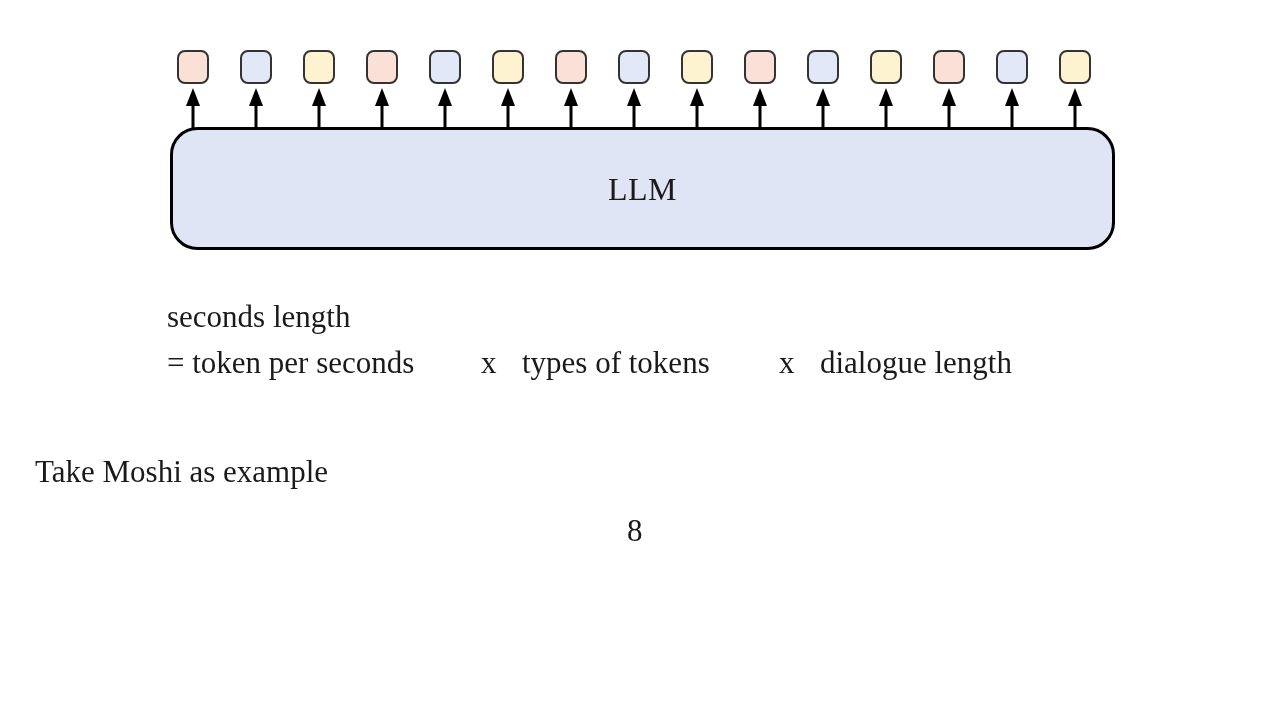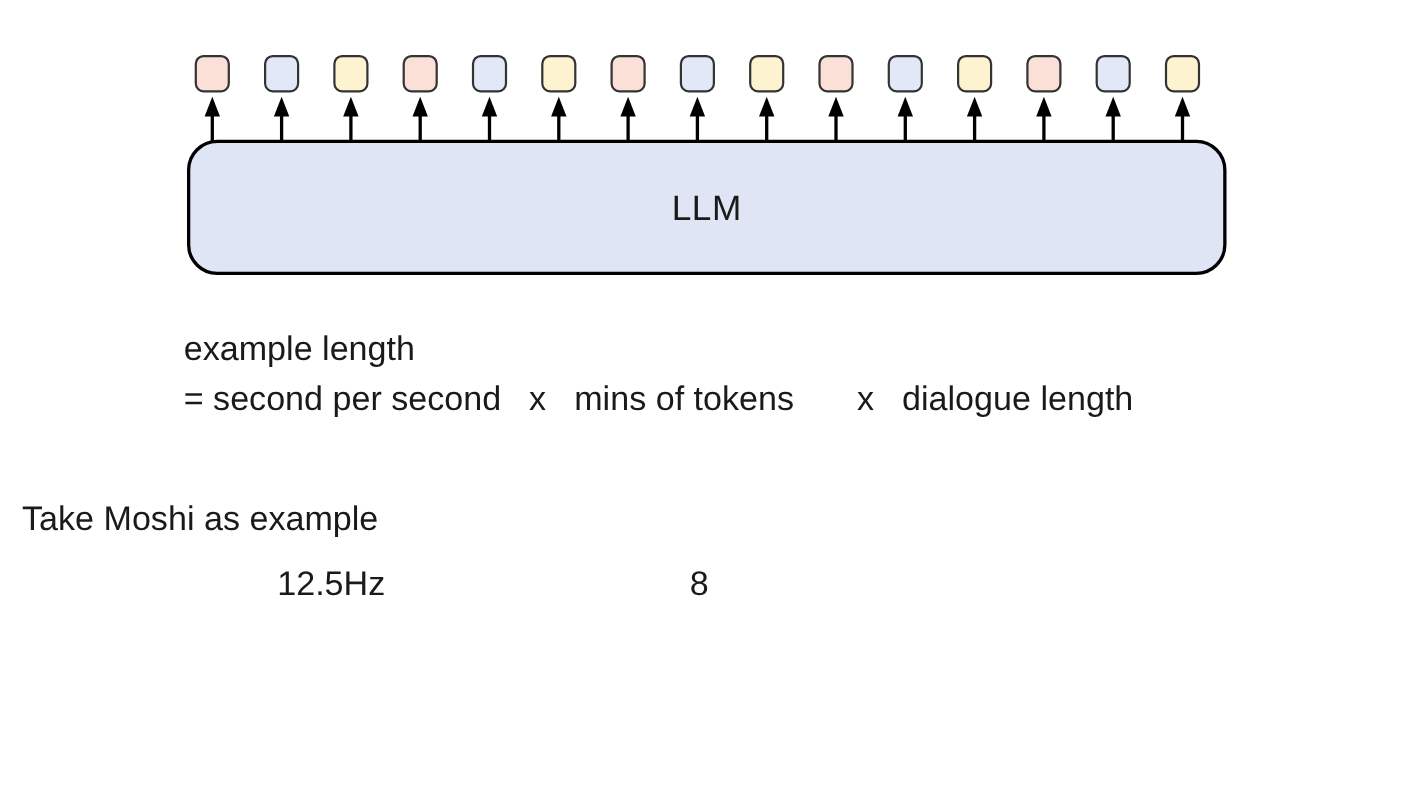--- a/index.html
+++ b/index.html
@@ -6,21 +6,21 @@
     margin: 0;
     padding: 0;
     background: #ffffff;
   }
   .slide {
     position: relative;
     width: 1280px;
     height: 592px;
     background: #ffffff;
     overflow: hidden;
-    font-family: Liberation Sans, sans-serif;
+    font-family: Liberation Serif, serif;
     color: #1a1a1a;
   }
   .diagram-svg {
     position: absolute;
     left: 0;
     top: 0;
     width: 1280px;
     height: 280px;
   }
   .llm-label {
@@ -41,21 +41,21 @@
     line-height: 40px;
     font-size: 31px;
     white-space: nowrap;
   }
   .formula-line1 { left: 167px; top: 297px; }
   .seg-eq-lhs    { left: 167px; top: 343px; }
   .seg-times1    { left: 481px; top: 343px; }
   .seg-mid       { left: 522px; top: 343px; }
   .seg-times2    { left: 779px; top: 343px; }
   .seg-rhs       { left: 820px; top: 343px; text-align: right; }
-  .example-heading { left: 20px;  top: 452px; }
+  .example-heading { left: 35px;  top: 452px; }
   .val-tps       { left: 252px; top: 511px; }
   .val-types     { left: 627px; top: 511px; }
   .val-length    { left: 825px; top: 511px; }
   .result-line   { left: 175px; top: 607px; }
   .result-line .result-value {
     font-weight: bold;
     margin-left: 26px;
   }
 </style>
 </head>
@@ -107,30 +107,29 @@
       <line x1="1012" y1="129" x2="1012" y2="103" stroke="#000000" stroke-width="3"></line>
       <polygon points="1005,106 1019,106 1012,88" fill="#000000"></polygon>
       <rect x="997" y="51" width="30" height="32" rx="7" fill="#e2e8f7" stroke="#333333" stroke-width="2"></rect>
       <line x1="1075" y1="129" x2="1075" y2="103" stroke="#000000" stroke-width="3"></line>
       <polygon points="1068,106 1082,106 1075,88" fill="#000000"></polygon>
       <rect x="1060" y="51" width="30" height="32" rx="7" fill="#fdf3d0" stroke="#333333" stroke-width="2"></rect>
     </svg>
 
   <div class="llm-label">LLM</div>
 
-  <div class="txt formula-line1">example length</div>
+  <div class="txt formula-line1">seconds length</div>
 
-  <div class="txt seg-eq-lhs">= second per second</div>
+  <div class="txt seg-eq-lhs">= token per seconds</div>
   <div class="txt seg-times1">x</div>
-  <div class="txt seg-mid">mins of tokens</div>
+  <div class="txt seg-mid">types of tokens</div>
   <div class="txt seg-times2">x</div>
   <div class="txt seg-rhs">dialogue length</div>
 
   <div class="txt example-heading">Take Moshi as example</div>
 
-  <div class="txt val-tps">12.5Hz</div>
   <div class="txt val-types">8</div>
 
   <div class="txt result-line">
     <span class="result-eq">=</span><span class="result-value">30k</span>
   </div>
 
 </div>
 
 </body></html>

